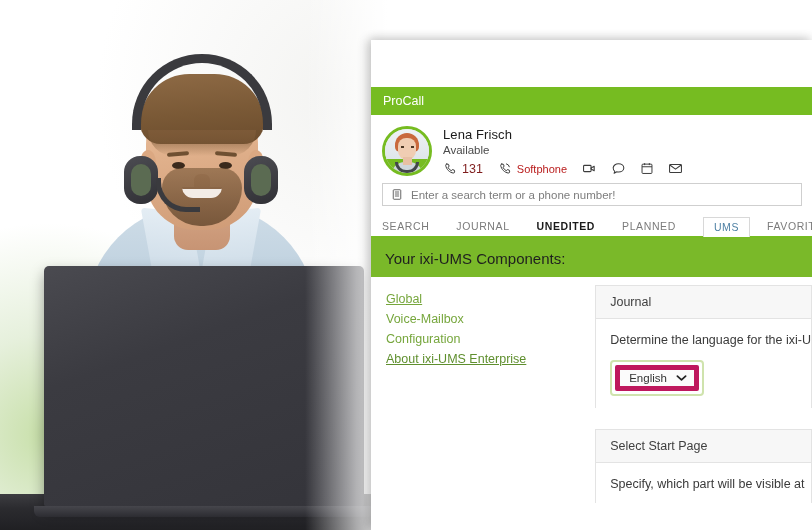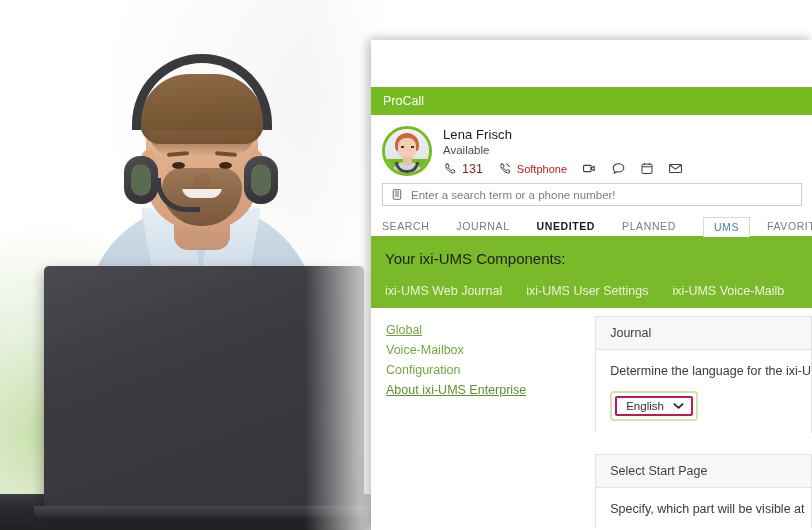--- a/index.html
+++ b/index.html
@@ -189,21 +189,21 @@
   .card-head{ background:#f7f7f7; border-bottom:1px solid #e3e3e3; padding:9px 0 9px 14px; }
   .card-head h3{ font-size:12.5px; font-weight:normal; color:#3f3f3f; }
   .card-body{ padding:14px 0 12px 14px; }
   .card-body p{ font-size:12.5px; color:#3a3a3a; white-space:nowrap; }
   .selwrap{
     display:inline-flex; margin-top:13px; padding:3px;
     border:2px solid #cfe3ad; border-radius:4px;
   }
   .sel{
     display:inline-flex; align-items:center; gap:9px;
-    border:2px solid #be185d; background:#fbfbfb; border-radius:2px;
+    border:5px solid #be185d; background:#fbfbfb; border-radius:2px;
     padding:2px 7px 2px 9px; font-size:11.5px; color:#333;
   }
 </style>
 </head>
 <body>
 
 <div id="stage">
 
   <div class="photo">
     <div class="photo-bg"></div>
@@ -327,25 +327,20 @@
       <span class="tab">SEARCH</span>
       <span class="tab">JOURNAL</span>
       <span class="tab strong">UNEDITED</span>
       <span class="tab">PLANNED</span>
       <span class="tab active">UMS</span>
       <span class="tab">FAVORITES</span>
     </div>
 
     <div class="banner">
       <h2>Your ixi-UMS Components:</h2>
-      <div class="comps">
-        <a class="comp">ixi-UMS Web Journal</a>
-        <a class="comp">ixi-UMS User Settings</a>
-        <a class="comp">ixi-UMS Voice-Mailb</a>
-      </div>
     </div>
 
     <div class="body">
 
       <div class="sidenav">
         <a class="navlink u">Global</a>
         <a class="navlink">Voice-Mailbox</a>
         <a class="navlink">Configuration</a>
         <a class="navlink u dark">About ixi-UMS Enterprise</a>
       </div>

